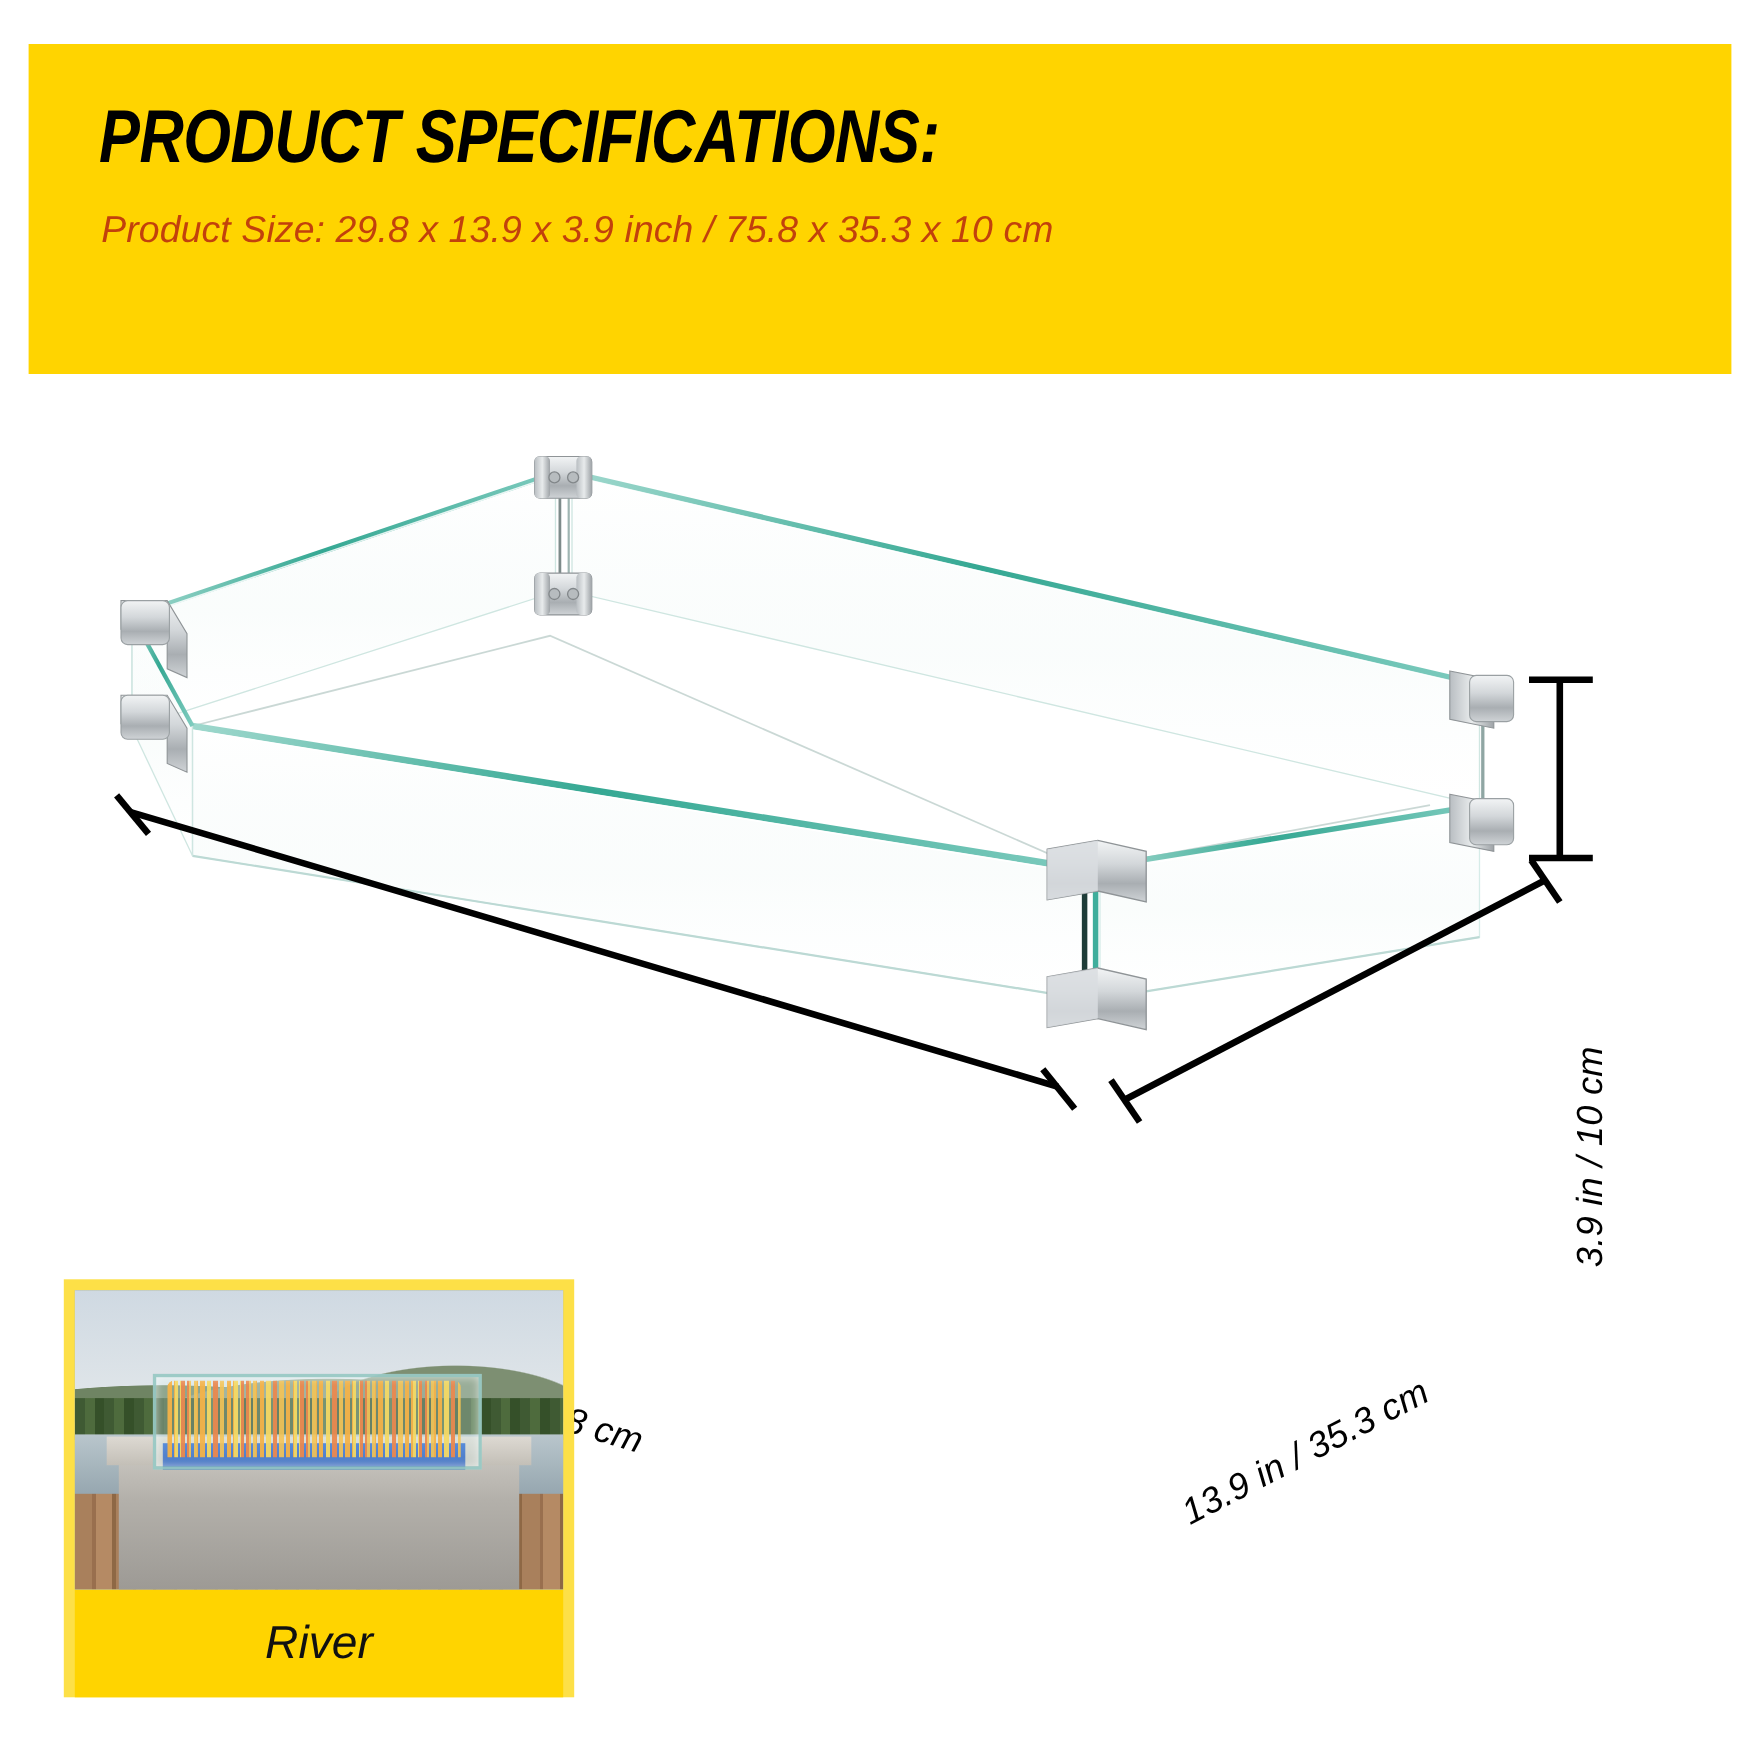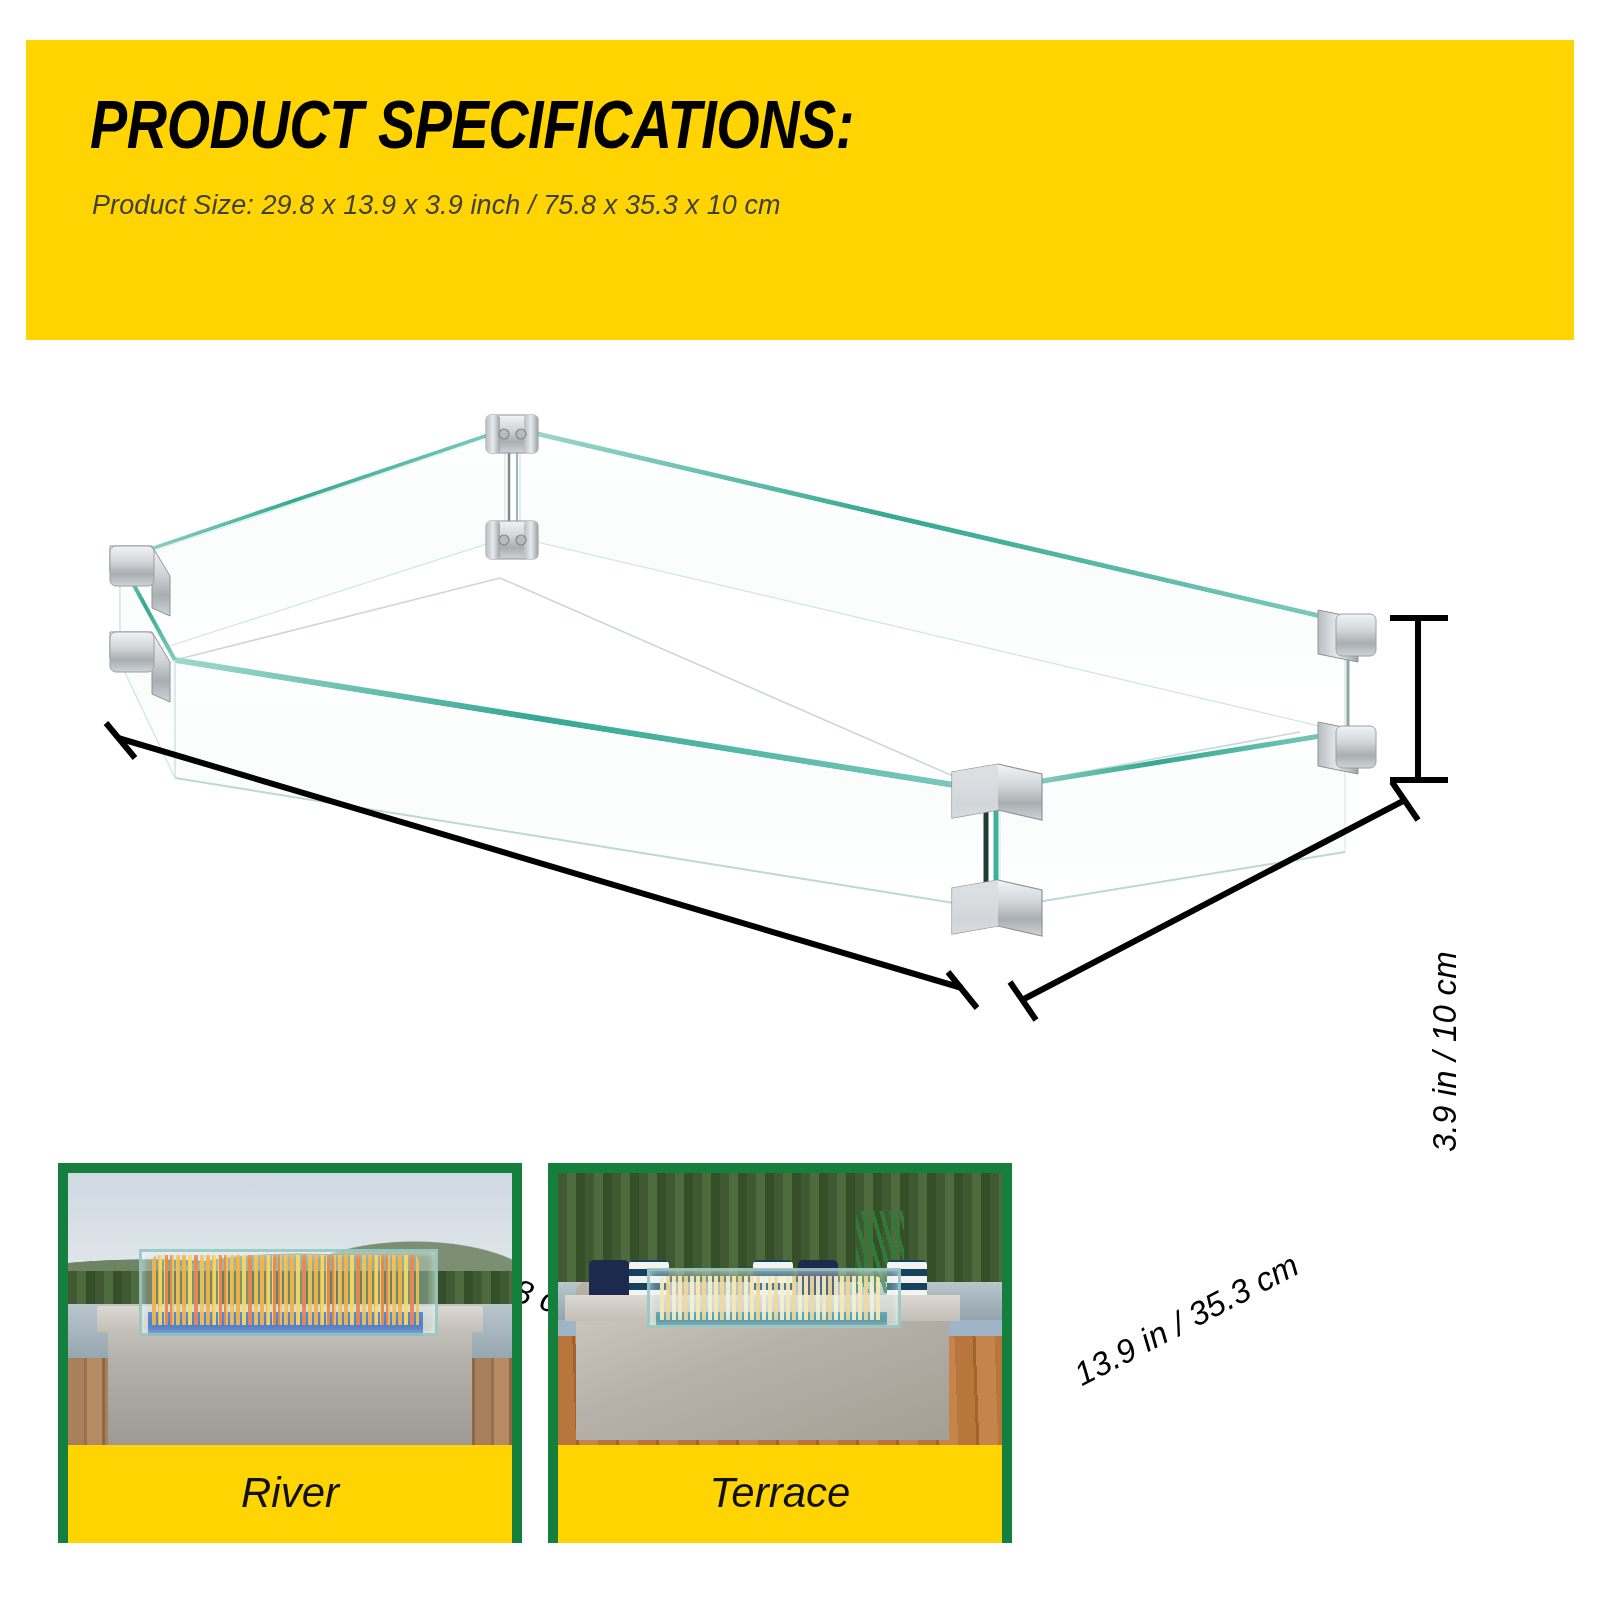--- a/index.html
+++ b/index.html
@@ -24,22 +24,22 @@
     font-size:68px;
     letter-spacing:-0.5px;
     color:#000;
     transform:scaleX(0.82);
     transform-origin:left top;
     line-height:1;
     white-space:nowrap;
   }
   .banner-sub{
     position:absolute;left:66px;top:150px;
-    font-size:27px;
-    color:#404040;
+    font-size:34px;
+    color:#c2410c;
     white-space:nowrap;
     letter-spacing:0.1px;
     text-align:center;
   }
 
   
   .diagram{position:absolute;left:0;top:360px;width:1600px;height:760px;}
   .diagram svg{display:block;}
 
   
@@ -63,21 +63,21 @@
   .dim-height{
     left:1426px;top:792px;
     transform:rotate(-90deg);
     transform-origin:left top;
   }
 
   
   .cards{position:absolute;left:0;top:1163px;width:1600px;height:400px;}
   .card{
     position:absolute;top:0;width:464px;height:380px;
-    background:#15803d;
+    background:#fde047;
     box-sizing:border-box;
     padding:10px 10px 0 10px;
   }
   .card.c1{left:58px;}
   .card.c2{left:548px;}
   .card.c3{left:1080px;}
   .card-photo{
     position:relative;width:444px;height:272px;
     overflow:hidden;
     background:#9fb4c6;
@@ -335,37 +335,16 @@
         <div class="firetable">
           <div class="tabletop"></div>
         </div>
         <div class="embers"></div>
         <div class="flames"></div>
         <div class="glassbox"></div>
       </div>
       <div class="card-label">River</div>
     </div>
 
-    <div class="card c2">
-      <div class="card-photo">
-        <div class="trees" style="top:0;height:42%;"></div>
-        <div class="water" style="top:40%;height:14%;"></div>
-        <div class="deckwood"></div>
-        <div class="plant"></div>
-        <div class="sofa"></div>
-        <div class="pillow navy" style="left:7%;"></div>
-        <div class="pillow stripe" style="left:16%;"></div>
-        <div class="pillow stripe" style="left:44%;"></div>
-        <div class="pillow navy" style="left:54%;"></div>
-        <div class="pillow stripe" style="left:74%;"></div>
-        <div class="firetable concrete-long">
-          <div class="tabletop"></div>
-        </div>
-        <div class="embers teal" style="left:22%;bottom:44%;width:52%;height:5%;"></div>
-        <div class="flames pale" style="left:23%;width:50%;"></div>
-        <div class="glassbox" style="left:20%;bottom:43%;width:56%;height:20%;"></div>
-      </div>
-      <div class="card-label">Terrace</div>
-    </div>
 
   </div>
 
 </div>
 
 </body></html>

